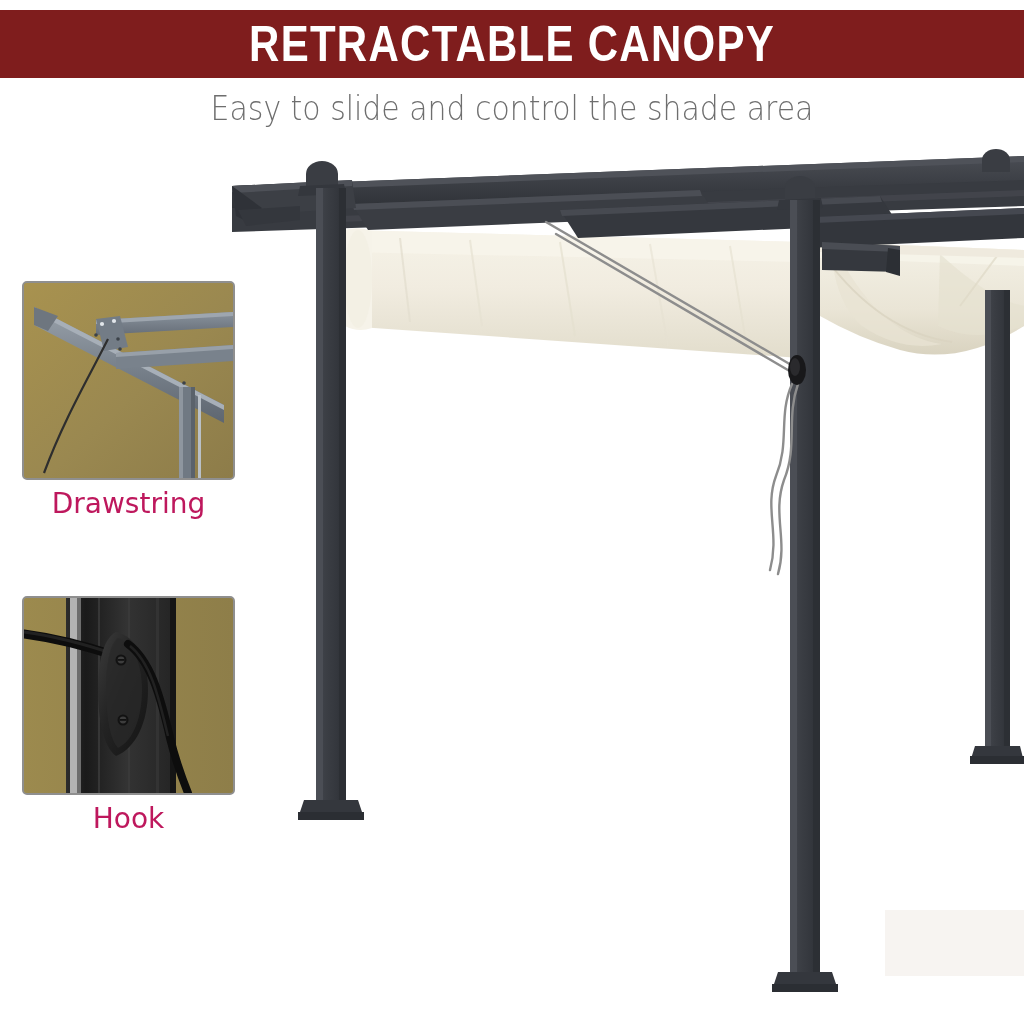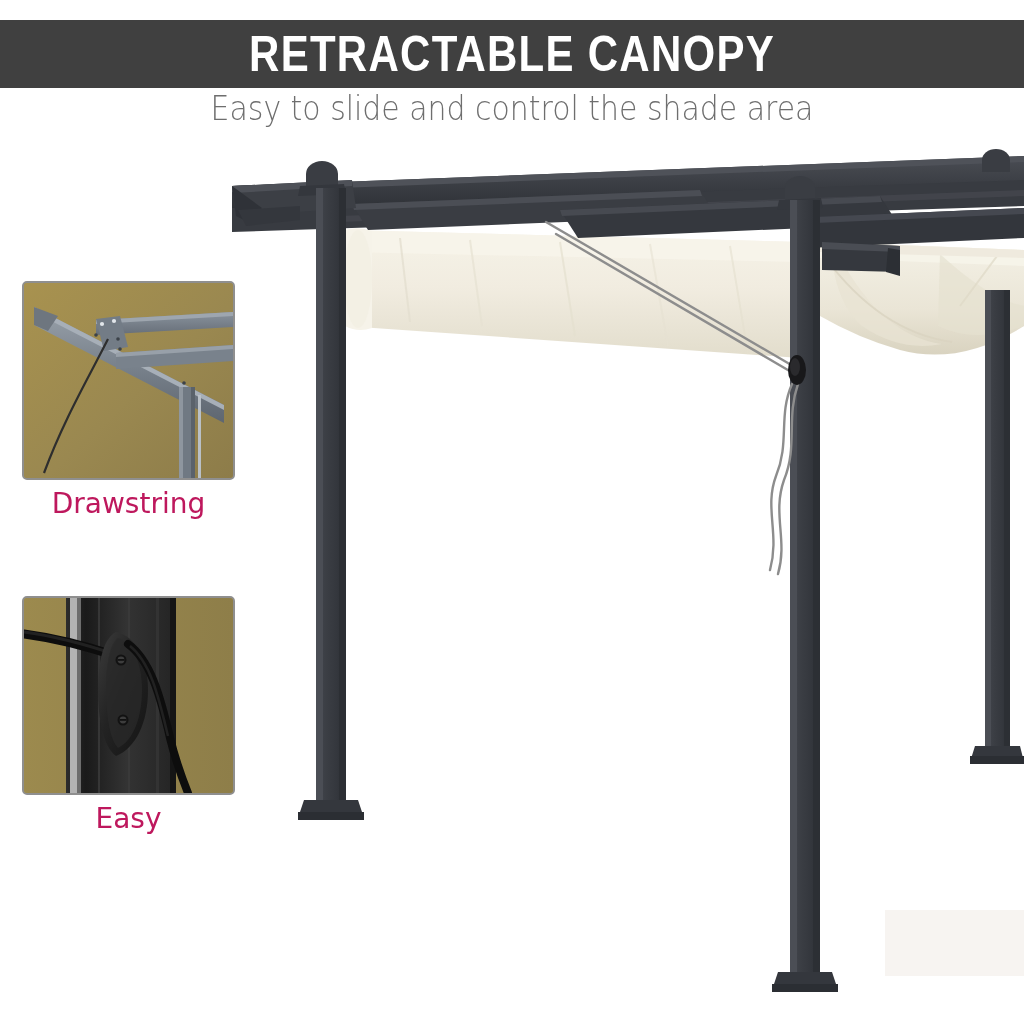--- a/index.html
+++ b/index.html
@@ -5,22 +5,22 @@
   html,body{margin:0;padding:0;}
   body{
     width:1024px;height:1024px;overflow:hidden;background:#ffffff;
     font-family:"Liberation Sans", sans-serif;
     position:relative;
   }
   #stage{position:absolute;inset:0;width:1024px;height:1024px;background:#fff;}
 
   
   .banner{
-    position:absolute;left:0;top:20px;width:1024px;height:68px;
-    background:#404040;
+    position:absolute;left:0;top:10px;width:1024px;height:68px;
+    background:#7f1d1d;
     display:flex;align-items:center;justify-content:center;
   }
   .banner-title{
     color:#ffffff;font-size:50px;line-height:50px;font-weight:700;
     letter-spacing:1.5px;
     transform:scaleX(0.84);transform-origin:center;white-space:nowrap;
     font-family:"Liberation Sans", sans-serif;
   }
   .subtitle{
     position:absolute;left:0;top:88px;width:1024px;text-align:center;
@@ -314,16 +314,16 @@
         <circle cx="97" cy="62" r="3.4" fill="#3d3d3d"></circle>
         <rect x="93.6" y="61" width="6.8" height="1.8" fill="#111"></rect>
         <circle cx="99" cy="122" r="5.5" fill="#121212"></circle>
         <circle cx="99" cy="122" r="3.4" fill="#3d3d3d"></circle>
         <rect x="95.6" y="121" width="6.8" height="1.8" fill="#111"></rect>
 
         <path d="M 104 46 C 126 62 136 96 146 140 C 152 164 158 180 164 195" stroke="#0d0d0d" stroke-width="8" fill="none" stroke-linecap="round"></path>
         <path d="M 106 48 C 126 64 134 96 144 138" stroke="#2f2f2f" stroke-width="2.5" fill="none" opacity="0.6"></path>
       </svg>
     </div>
-    <div class="inset-caption">Easy</div>
+    <div class="inset-caption">Hook</div>
   </div>
 
 </div>
 
 </body></html>

